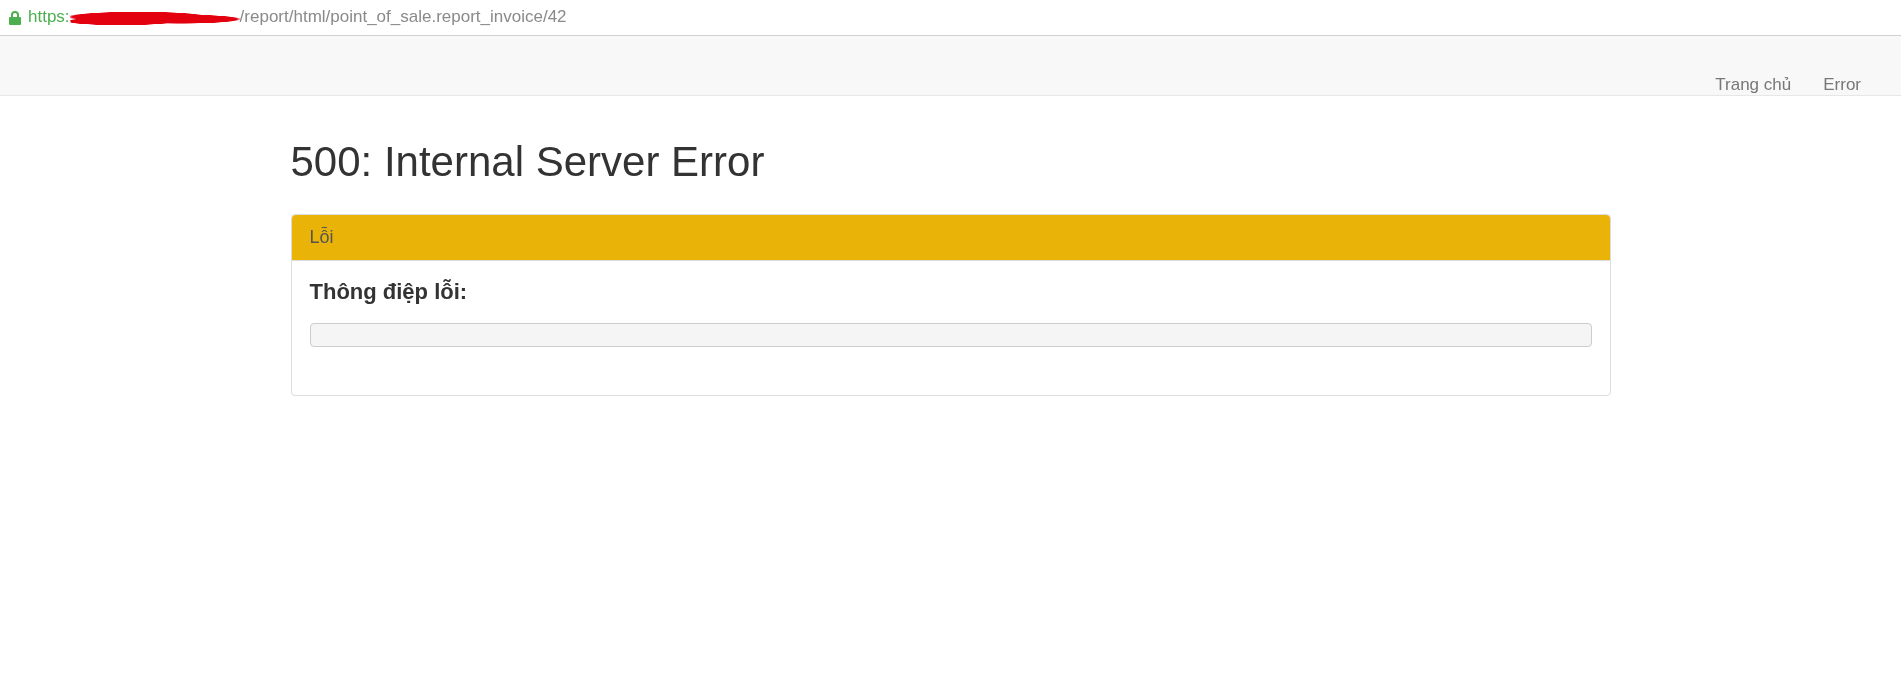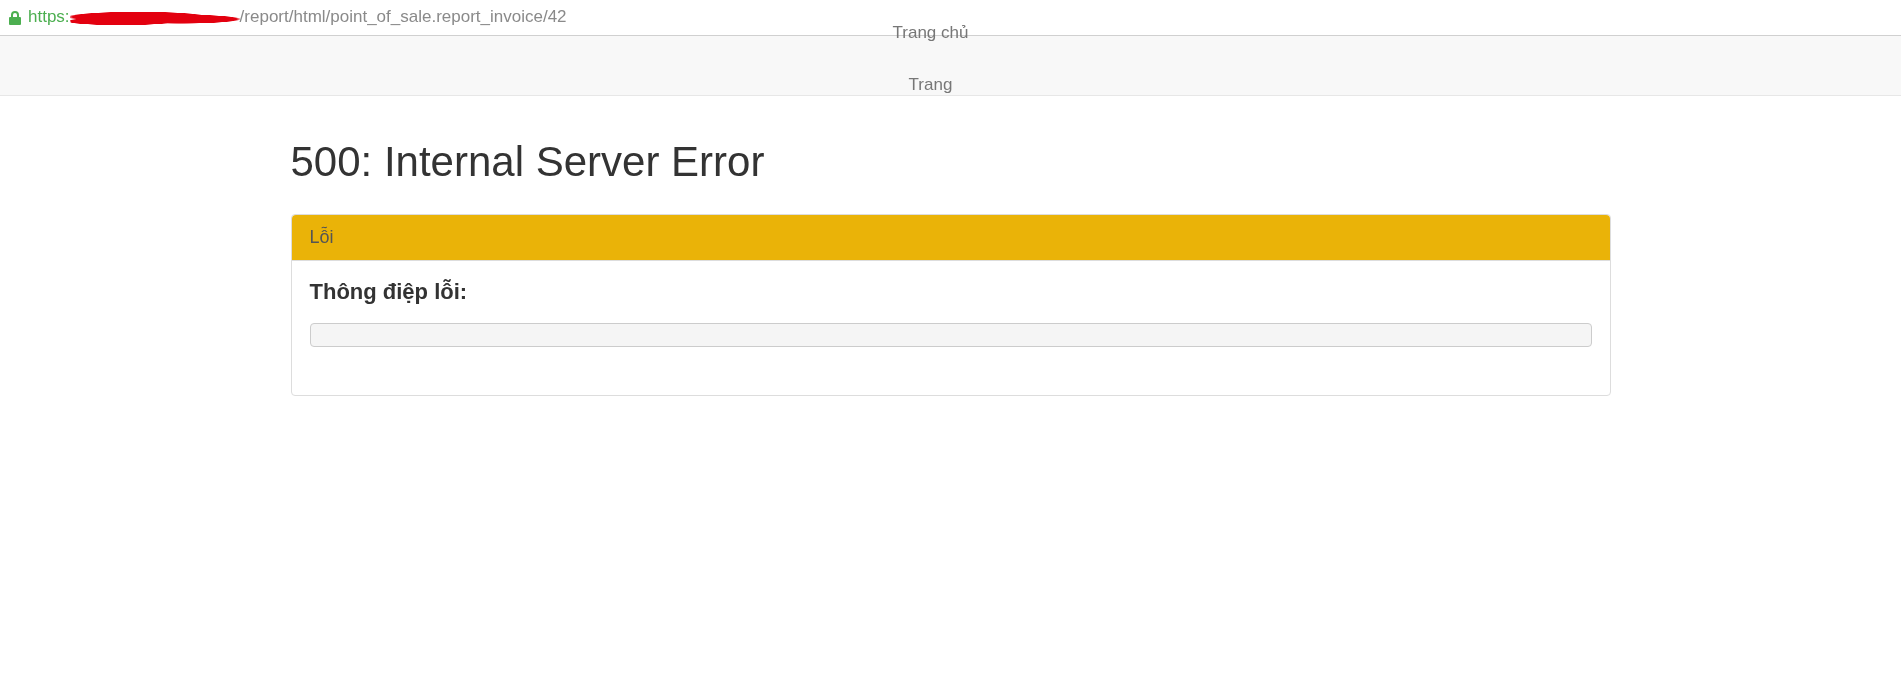--- a/index.html
+++ b/index.html
@@ -48,27 +48,26 @@
       border-radius: 10px;
     }
     .url-path {
       color: #8a8a8a;
     }
     .top-nav {
       background: #f8f8f8;
       border-bottom: 1px solid #e7e7e7;
       height: 60px;
       display: flex;
-      align-items: center;
+      align-items: flex-end;
       justify-content: flex-end;
       padding: 0 40px 0 0;
       gap: 32px;
       font-size: 17px;
       color: #777;
-      flex-direction: column;
     }
     .nav-link {
       color: #777;
       cursor: pointer;
     }
     .container {
       max-width: 1400px;
       margin: 0 auto;
       padding: 42px 40px 13px 40px;
     }
@@ -124,21 +123,21 @@
       <path fill="#4caf50" d="M11 7V5a4 4 0 0 0-8 0v2H2a1 1 0 0 0-1 1v6a1 1 0 0 0 1 1h10a1 1 0 0 0 1-1V8a1 1 0 0 0-1-1h-1zM5 5a2 2 0 1 1 4 0v2H5V5z"></path>
     </svg>
   </span>
   <span>
     <span class="url-protocol">https</span><span class="url-protocol">:</span><span class="url-redacted"></span><span class="url-path">/report/html/point_of_sale.report_invoice/42</span>
   </span>
 </div>
 
 <div class="top-nav">
   <span class="nav-link">Trang chủ</span>
-  <span class="nav-link">Trang</span>
+  <span class="nav-link">Error</span>
 </div>
 
 <div class="container">
   <h1 class="page-title">500: Internal Server Error</h1>
 
   <div class="panel">
     <div class="panel-heading">Lỗi</div>
     <div class="panel-body">
       <span class="error-label">Thông điệp lỗi:</span>
       <div class="error-message-box"></div>

